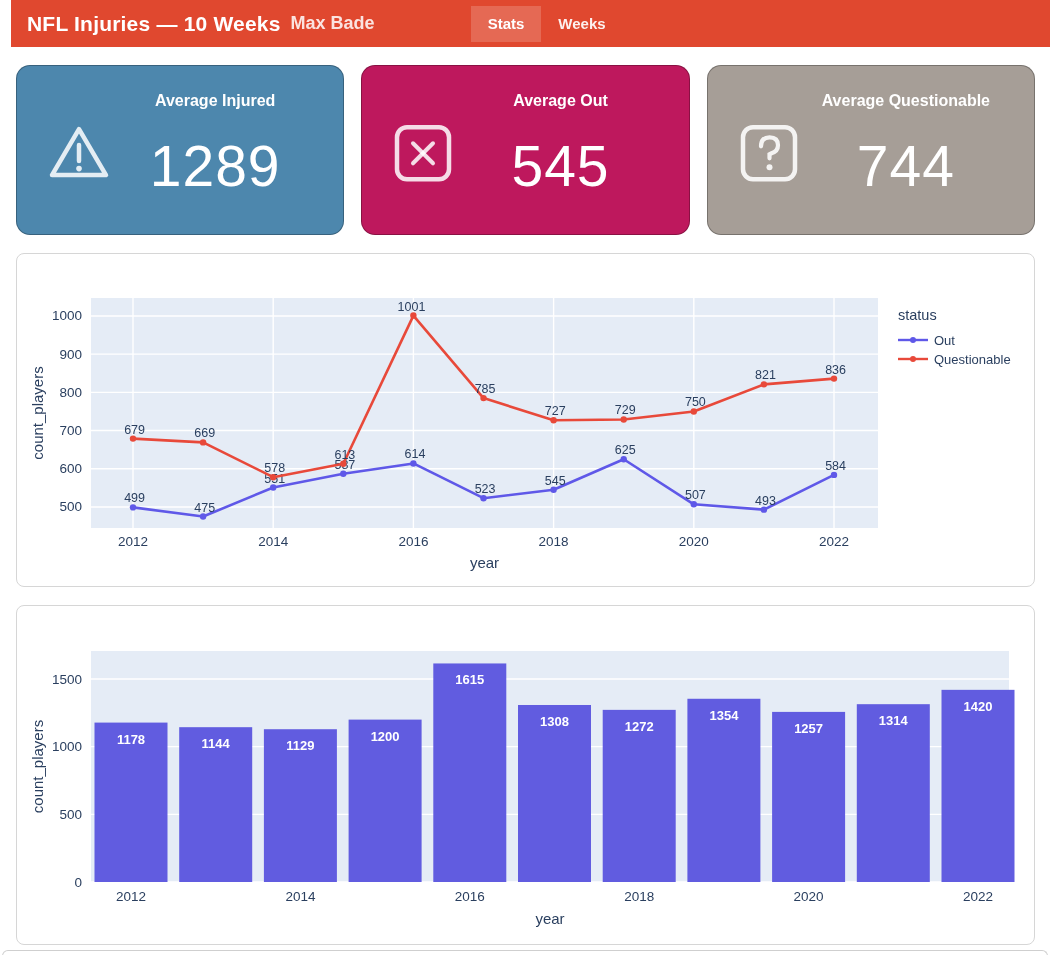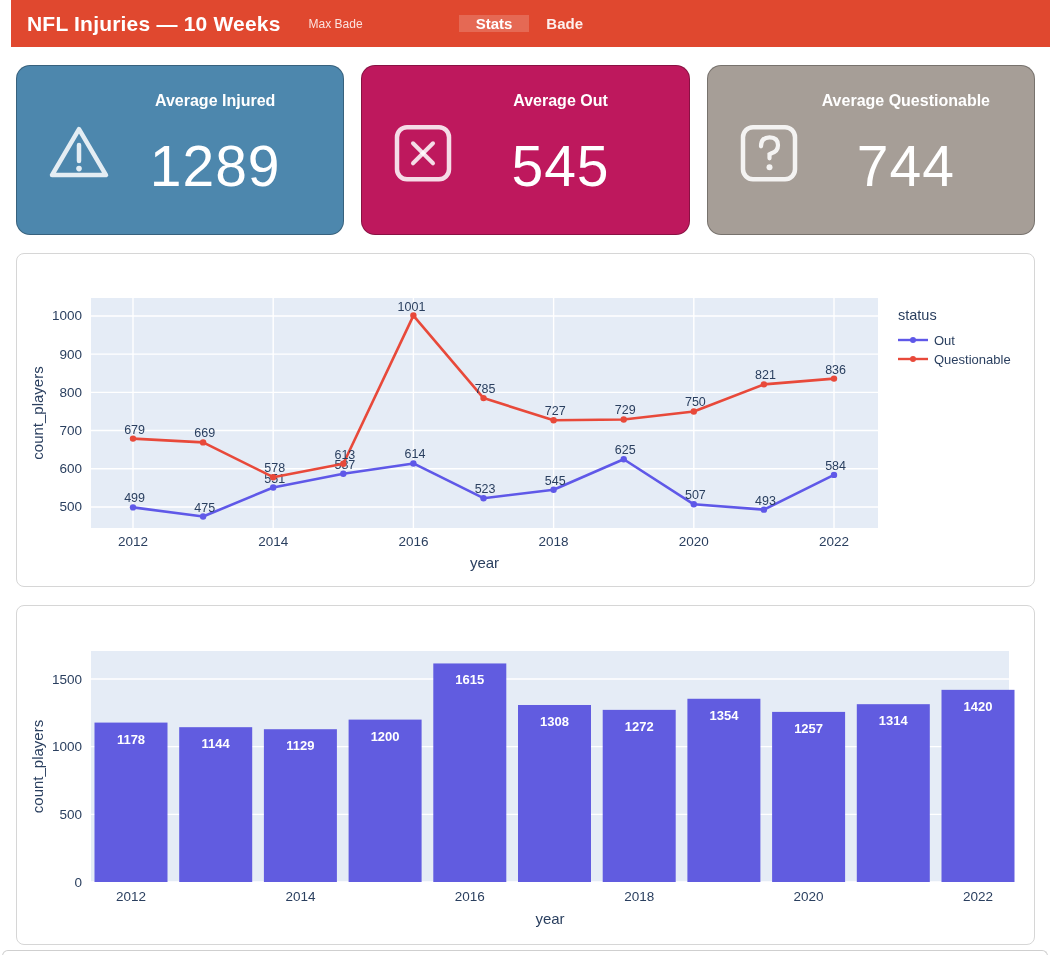--- a/index.html
+++ b/index.html
@@ -3,22 +3,22 @@
 <meta charset="utf-8">
 <style>
   * { margin:0; padding:0; box-sizing:border-box; }
   html,body { width:1050px; height:955px; background:#ffffff;
     font-family:"Liberation Sans", sans-serif; overflow:hidden; }
 
   
   .navbar { position:absolute; left:11px; top:0; width:1050px; height:47px;
     background:#e0482f; display:flex; align-items:center; color:#fff; }
   .nav-title { font-size:21px; font-weight:bold; margin-left:16px; letter-spacing:.2px; }
-  .nav-subtitle { font-size:12px; font-weight:normal; color:rgba(255,255,255,.85); margin-left:28px; }
-  .nav-tabs { display:flex; height:36px; margin-left:96px;align-items:center; }
+  .nav-subtitle { font-size:18px; font-weight:bold; color:rgba(255,255,255,.85); margin-left:10px; }
+  .nav-tabs { display:flex; height:36px; margin-left:96px; }
   .tab { display:flex; align-items:center; padding:0 17px; font-size:15px; font-weight:bold;
     color:rgba(255,255,255,.92); cursor:pointer; }
   .tab.active { background:rgba(255,255,255,.18); color:#fff; }
 
   
   .cards { position:absolute; left:16px; top:65px; width:1019px; height:170px;
     display:flex; gap:17px; }
   .stat-card { flex:1; border-radius:14px; color:#fff; position:relative;
     border:1px solid rgba(0,0,0,.28); }
   .stat-icon { position:absolute; left:30px; top:50%; transform:translateY(-42%); }
@@ -38,21 +38,21 @@
     border-radius:9px 9px 0 0; }
 </style>
 </head>
 <body>
 
 <div class="navbar">
   <div class="nav-title">NFL Injuries — 10 Weeks</div>
   <div class="nav-subtitle">Max Bade</div>
   <div class="nav-tabs">
     <div class="tab active">Stats</div>
-    <div class="tab">Bade</div>
+    <div class="tab">Weeks</div>
   </div>
 </div>
 
 <div class="cards">
 
   <div class="stat-card" style="background:#4d87ad; border-color:#3d７">
     <span class="stat-icon">
       <svg width="64" height="60" viewBox="0 0 64 60">
         <path d="M32 6 L59 52 L5 52 Z" fill="none" stroke="rgba(255,255,255,.85)" stroke-width="4.5" stroke-linejoin="round"></path>
         <line x1="32" y1="22" x2="32" y2="38" stroke="rgba(255,255,255,.85)" stroke-width="4.5" stroke-linecap="round"></line>

